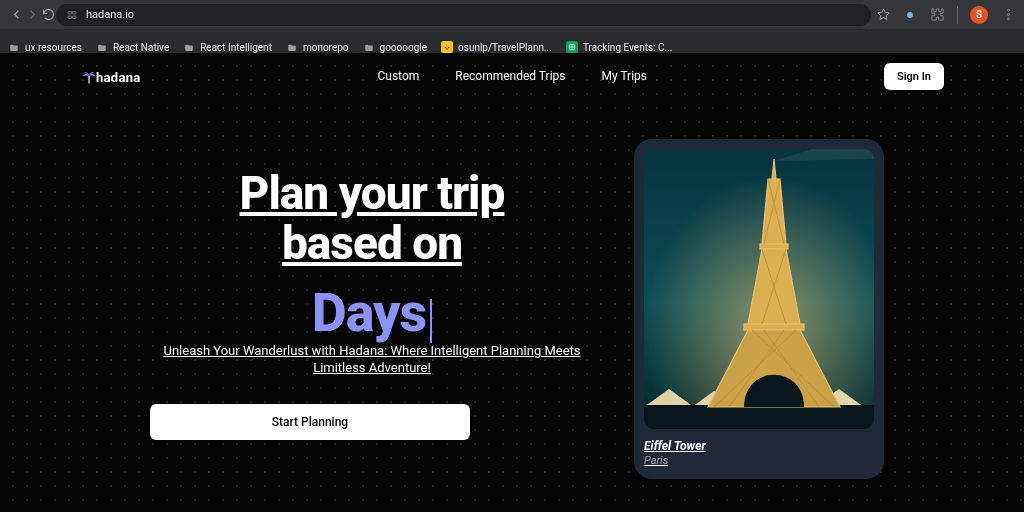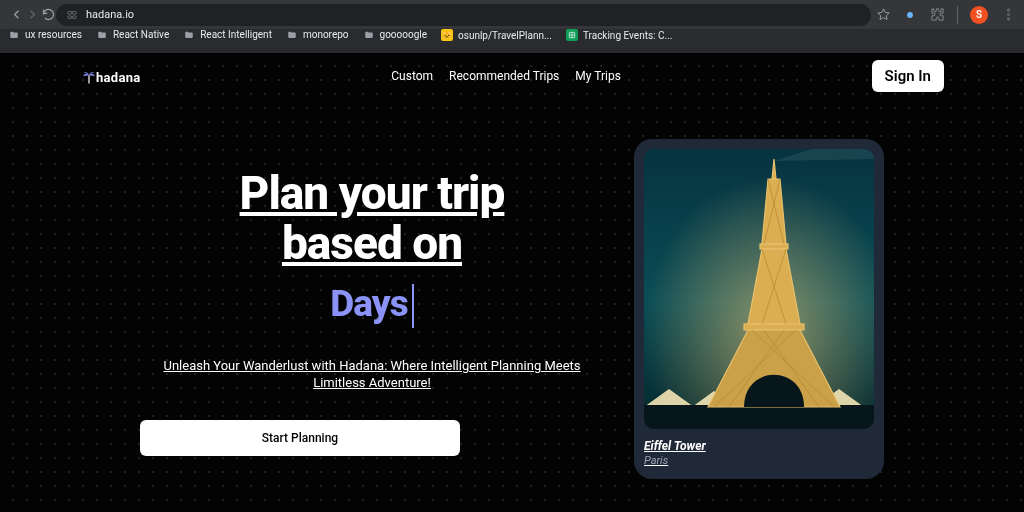--- a/index.html
+++ b/index.html
@@ -12,46 +12,46 @@
   .icon-btn svg { width: 15px; height: 15px; stroke: currentColor; fill: none; }
   .url-bar { flex: 1; display: flex; align-items: center; height: 22px; background: #202124; border-radius: 12px; padding: 0 10px; gap: 8px; color: #e8eaed; font-size: 11px; }
   .url-bar .site-icon { width: 12px; height: 12px; color: #9aa0a6; }
   .toolbar-right { display: flex; align-items: center; gap: 12px; padding-left: 4px; }
   .star-icon { color: #9aa0a6; }
   .ext-icon { width: 14px; height: 14px; display:flex; align-items:center; justify-content:center; }
   .avatar { width: 18px; height: 18px; border-radius: 50%; background: #f25022; color: #fff; font-size: 10px; display:flex; align-items:center; justify-content:center; font-weight:600; }
   .divider { width: 1px; height: 18px; background: #5f6368; }
   .menu-dots { color: #9aa0a6; }
 
-  .bookmarks { display: flex; align-items: flex-start; height: 24px; background: #2a2b2e; padding: 0 8px; gap: 14px; }
+  .bookmarks { display: flex; align-items: flex-end; height: 24px; background: #2a2b2e; padding: 0 8px; gap: 14px; }
   .bm { display: flex; align-items: center; gap: 5px; color: #e8eaed; font-size: 10px; cursor: pointer; white-space: nowrap; }
   .bm .folder { width: 12px; height: 10px; }
   .bm .folder svg { width:100%; height:100%; }
   .bm .gh { width:12px;height:12px;background:#f9c513;border-radius:2px;display:flex;align-items:center;justify-content:center;font-size:8px;}
   .bm .sheets { width:12px;height:12px;background:#0f9d58;border-radius:2px;display:flex;align-items:center;justify-content:center;}
 
   
   .page { position: relative; flex: 1; background: #030303; color: #fff; overflow: hidden; }
   .dots-bg { position:absolute; inset:0; background-image: radial-gradient(#222 1px, transparent 1px); background-size: 14px 14px; background-position: 6px 6px; }
 
   .nav { position: relative; display: flex; align-items: center; justify-content: space-between; padding: 8px 80px; height: 46px; z-index: 2; }
   .logo { display:flex; align-items:flex-end; gap:0; }
   .logo-palm { width:18px; height:18px; display:block; }
   .logo-text { color:#fff; font-size:13px; font-weight:700; letter-spacing:.3px; margin-left:-2px;}
-  .nav-center { display:flex; gap:16px; font-size:12px; }
+  .nav-center { display:flex; gap:36px; font-size:12px; }
   .nav-link { color:#fff; cursor:pointer; }
-  .signin-btn { background:#fff; color:#000; font-size:15px; font-weight:600; padding:7px 13px; border-radius:6px; cursor:pointer; border:none; }
+  .signin-btn { background:#fff; color:#000; font-size:11px; font-weight:600; padding:7px 13px; border-radius:6px; cursor:pointer; border:none; }
 
   .hero { position:relative; display:flex; padding: 40px 140px 0; gap: 30px; z-index:2;text-decoration:underline; }
   .hero-left { flex: 1.3; display:flex; flex-direction:column; align-items:center; text-align:center; padding-top: 30px; }
   .hero-title { font-size:46px; font-weight:800; line-height:1.08; letter-spacing:-1px; }
-  .hero-dynamic { color:#8b93f8; font-size:37px; font-weight:800; display:inline-flex; align-items:flex-start;margin-top:16px; }
+  .hero-dynamic { color:#8b93f8; font-size:54px; font-weight:800; display:inline-flex; align-items:flex-end;margin-top:16px; }
   .cursor { display:inline-block; width:2px; height:44px; background:#8b93f8; margin-left:4px; vertical-align:middle; }
-  .hero-sub { font-size:13px; color:#fff; margin-top:30px; max-width:430px; line-height:1.3; }
-  .cta-btn { margin-top:28px; background:#fff; color:#000; border:none; border-radius:6px; font-size:12px; font-weight:500; padding:11px 0; width:320px; cursor:pointer; align-self:flex-start; margin-left:0; }
+  .hero-sub { font-size:13px; color:#fff; margin-top:0; max-width:430px; line-height:1.3; }
+  .cta-btn { margin-top:28px; background:#fff; color:#000; border:none; border-radius:6px; font-size:12px; font-weight:500; padding:11px 0; width:320px; cursor:pointer; align-self:flex-start; margin-left:10px; }
 
   .hero-right { flex:0 0 250px; }
   .card { background:#1f2937; border-radius:18px; padding:10px 10px 12px; width:250px; }
   .card-img { width:100%; height:280px; border-radius:10px; overflow:hidden; position:relative; background:linear-gradient(180deg,#05333f 0%, #0a4452 35%, #10343a 100%); }
   .tower-svg { position:absolute; inset:0; width:100%; height:100%; }
   .card-title { font-size:12px; font-weight:700; font-style:italic; margin-top:10px; color:#fff; }
   .card-sub { font-size:11px; font-style:italic; color:#9ca3af; margin-top:1px; }
 
 </style>
 </head>

